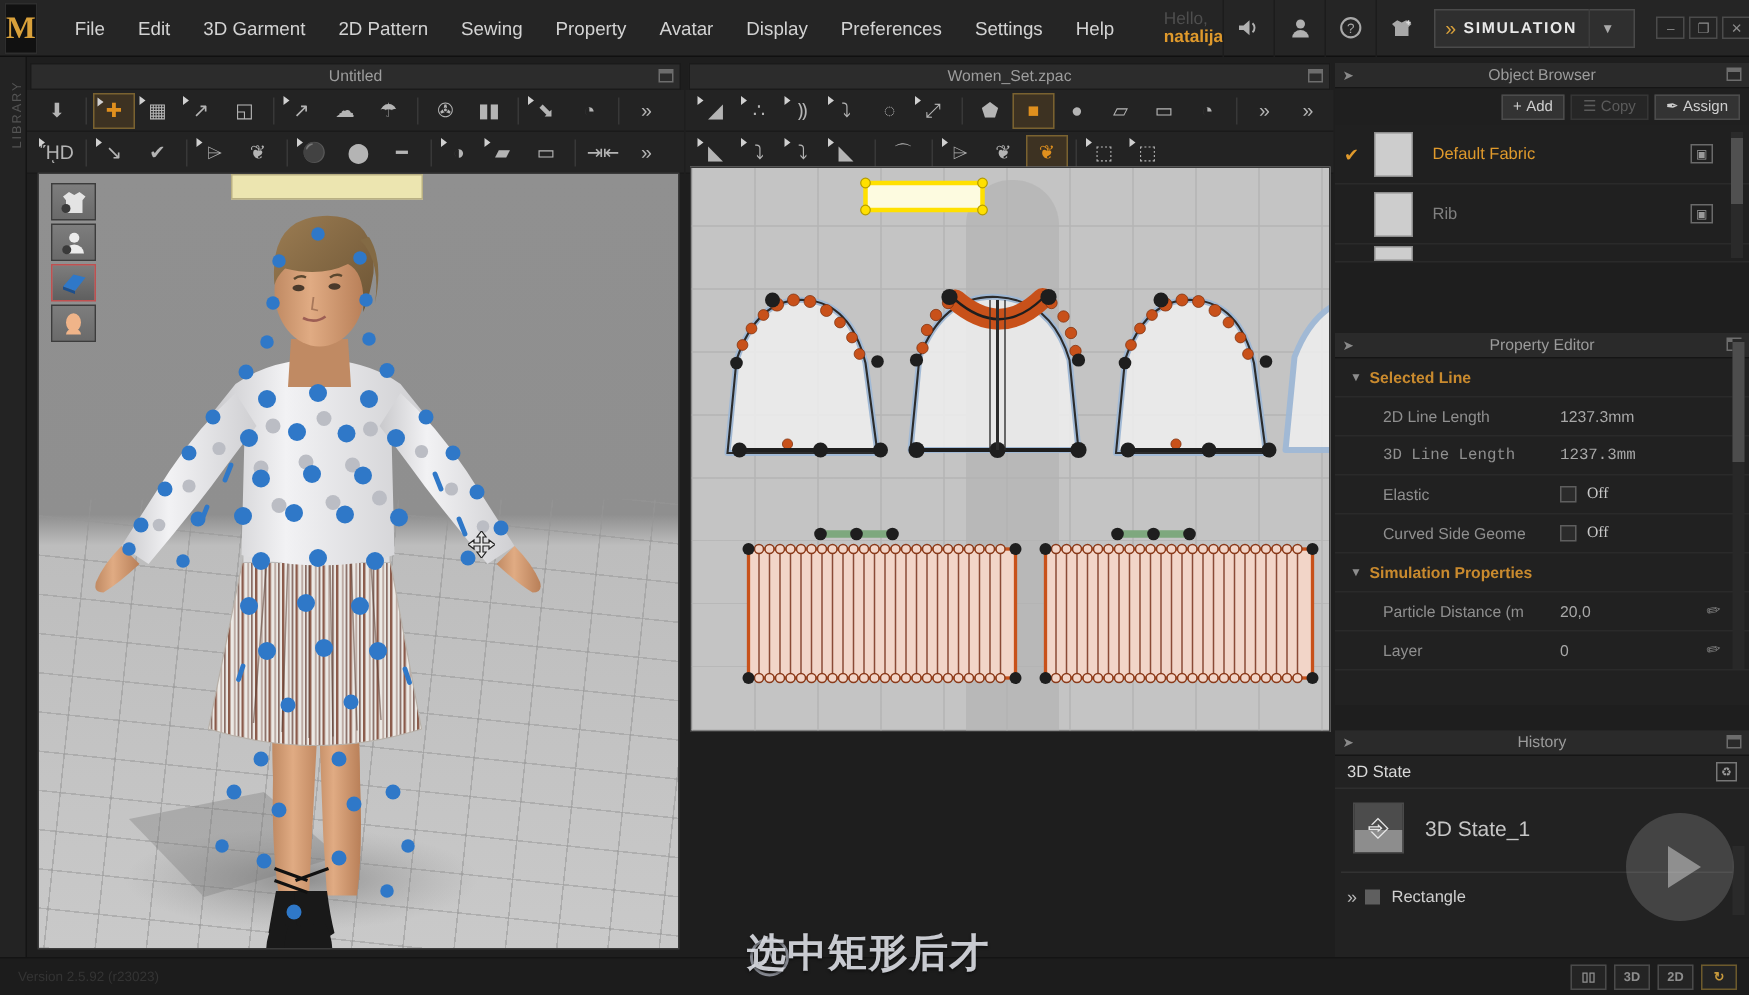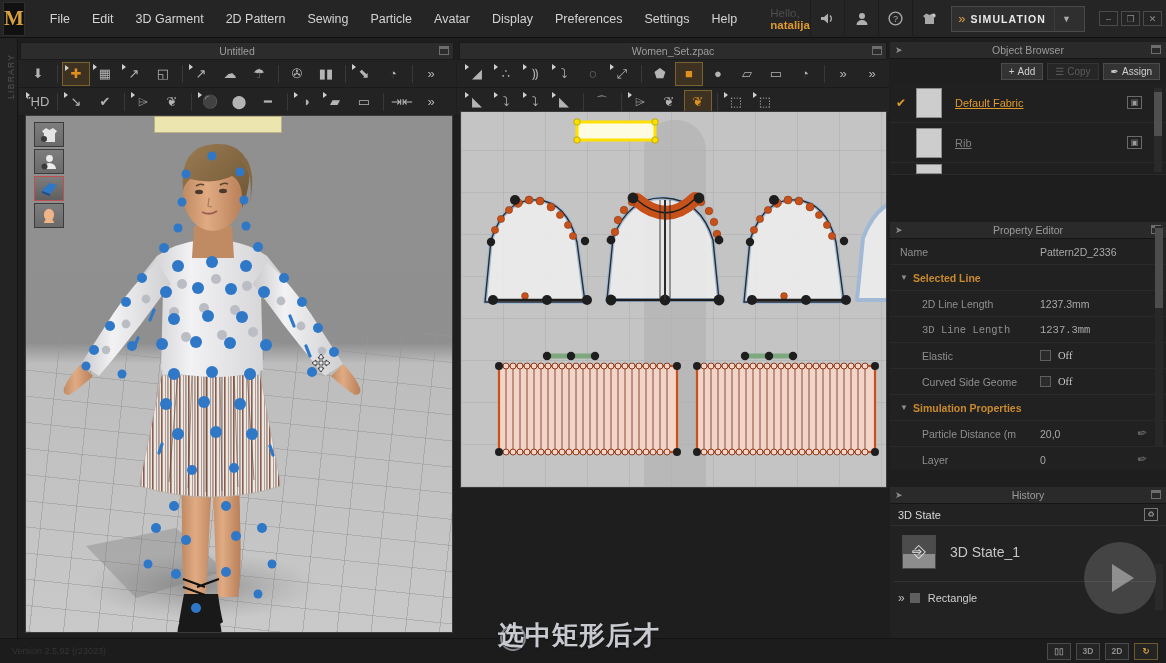--- a/index.html
+++ b/index.html
@@ -204,21 +204,21 @@
     display: flex; align-items: center; gap: 3px;
   }
   .ob-btn.dis { color: #5b5b5b; background: #262626; border-color: #353535; }
   .fab-list { background: #202020; }
   .fab-row {
     height: 40px; display: flex; align-items: center; padding-left: 6px;
     border-bottom: 1px solid #2a2a2a; position: relative;
   }
   .fab-check { width: 20px; color: #e09a2c; font-size: 12px; }
   .fab-swatch { width: 26px; height: 30px; background: #cdcdcd; border: 1px solid #8c8c8c; }
-  .fab-name { margin-left: 13px; font-size: 11px; color: #808080; text-decoration: underline; }
+  .fab-name { margin-left: 13px; font-size: 11px; color: #808080; }
   .fab-row.sel .fab-name { color: #e09a2c; }
   .fab-ico {
     position: absolute; right: 24px; width: 15px; height: 13px;
     border: 1px solid #6a6a6a; color: #9a9a9a; font-size: 8px;
     display: flex; align-items: center; justify-content: center;
   }
   .ob-scroll {
     position: absolute; right: 4px; top: 46px; width: 8px; height: 84px; background: #2a2a2a;
   }
   .ob-scroll i { position: absolute; top: 4px; left: 0; width: 8px; height: 44px; background: #505050; display: block; }
@@ -326,21 +326,21 @@
 <div id="app">
 
   <div class="menubar">
     <div class="logo-box">M</div>
     <div class="menu-items">
       <div class="menu-item">File</div>
       <div class="menu-item">Edit</div>
       <div class="menu-item">3D Garment</div>
       <div class="menu-item">2D Pattern</div>
       <div class="menu-item">Sewing</div>
-      <div class="menu-item">Particle</div>
+      <div class="menu-item">Property</div>
       <div class="menu-item">Avatar</div>
       <div class="menu-item">Display</div>
       <div class="menu-item">Preferences</div>
       <div class="menu-item">Settings</div>
       <div class="menu-item">Help</div>
     </div>
     <div class="hello">
       <span>Hello,</span>
       <b>natalija</b>
     </div>
@@ -1090,24 +1090,20 @@
     </div>
 
     <div class="pe-panel">
       <div class="panel-title">
         <span class="pt-pin">➤</span>
         <span>Property Editor</span>
         <span class="pt-float"></span>
       </div>
       <div class="pe-body" id="pe-rows">
           <div class="pe-row" style="position: relative;">
-            <span class="pe-label">Name</span>
-            <span class="pe-val">Pattern2D_2336</span>
-          </div>
-          <div class="pe-row" style="position: relative;">
             <span class="pe-caret">▼</span>
             <span class="pe-label pe-group">Selected Line</span>
           </div>
           <div class="pe-row indent" style="position: relative;">
             <span class="pe-label">2D Line Length</span>
             <span class="pe-val">1237.3mm</span>
           </div>
           <div class="pe-row indent" style="position: relative; font-family: Liberation Mono, monospace;">
             <span class="pe-label">3D Line Length</span>
             <span class="pe-val">1237.3mm</span>

